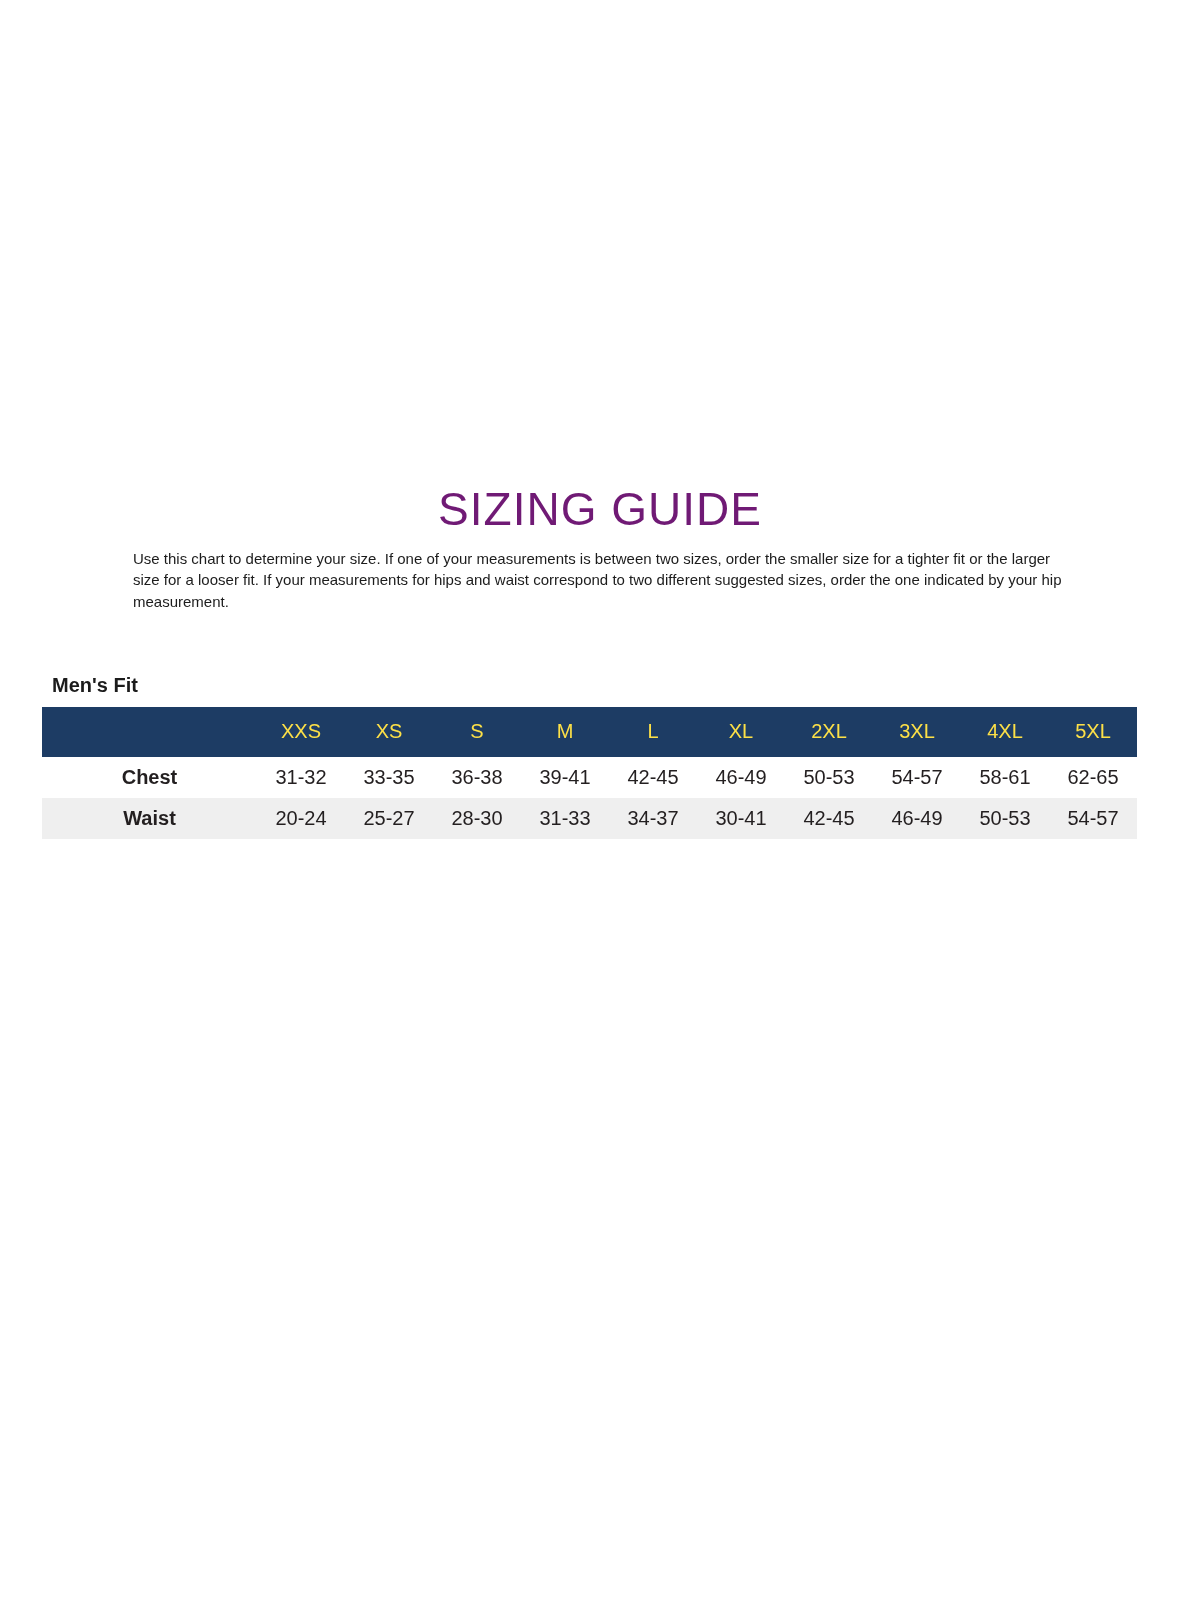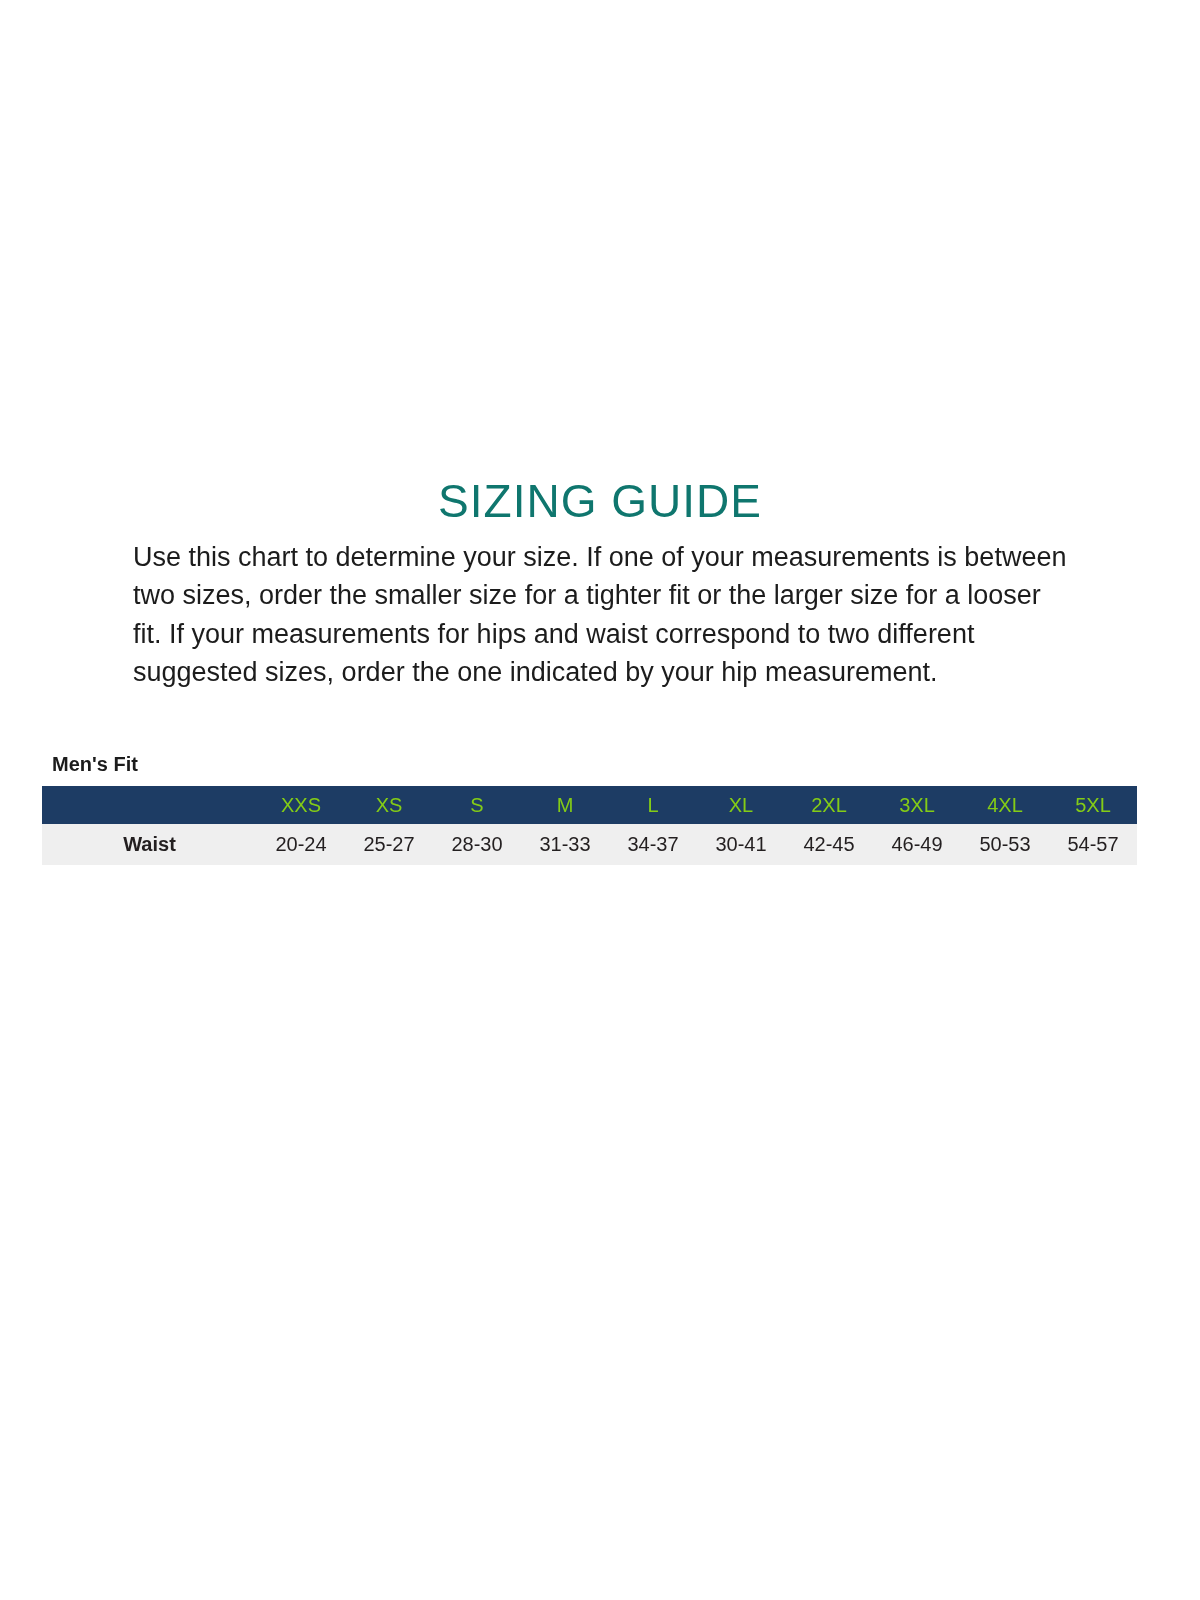--- a/index.html
+++ b/index.html
@@ -10,55 +10,55 @@
     color: var(--text, #231f20);
   }
   .page {
     position: relative;
     width: 1200px;
     height: 1600px;
     background: #ffffff;
     overflow: hidden;
   }
   .title {
-    margin: 8px;
+    margin: 16px;
     padding-top: 470px;
     text-align: center;
     font-size: 46px;
     line-height: 1.0;
     font-weight: 500;
     letter-spacing: 1px;
-    color: #0f766e;
+    color: #701a75;
   }
   .intro {
     margin: 14px 0 0 133px;
     width: 935px;
-    font-size: 27px;
+    font-size: 15px;
     line-height: 1.42;
     color: #1c1c1c;
   }
   .section-label {
     margin: 62px 0 0 52px;
     font-size: 20px;
     font-weight: bold;
     color: #1c1c1c;
   }
   table.sizing {
     margin: 10px 0 0 42px;
     width: 1095px;
     border-collapse: collapse;
     table-layout: fixed;
     font-size: 20px;
   }
   col.label-col { width: 215px; }
   table.sizing thead th {
     background: var(--header-bg, #1d3c64);
-    color: #84cc16;
+    color: #fde047;
     font-weight: normal;
-    height: 38px;
+    height: 50px;
     text-align: center;
     padding: 0;
   }
   table.sizing tbody td {
     height: 41px;
     text-align: center;
     padding: 0;
     color: var(--text, #231f20);
   }
   table.sizing tbody td.row-label {
@@ -102,20 +102,33 @@
         <th>M</th>
         <th>L</th>
         <th>XL</th>
         <th>2XL</th>
         <th>3XL</th>
         <th>4XL</th>
         <th>5XL</th>
       </tr>
     </thead>
     <tbody>
+      <tr>
+        <td class="row-label">Chest</td>
+        <td>31-32</td>
+        <td>33-35</td>
+        <td>36-38</td>
+        <td>39-41</td>
+        <td>42-45</td>
+        <td>46-49</td>
+        <td>50-53</td>
+        <td>54-57</td>
+        <td>58-61</td>
+        <td>62-65</td>
+      </tr>
       <tr class="alt">
         <td class="row-label">Waist</td>
         <td>20-24</td>
         <td>25-27</td>
         <td>28-30</td>
         <td>31-33</td>
         <td>34-37</td>
         <td>30-41</td>
         <td>42-45</td>
         <td>46-49</td>

